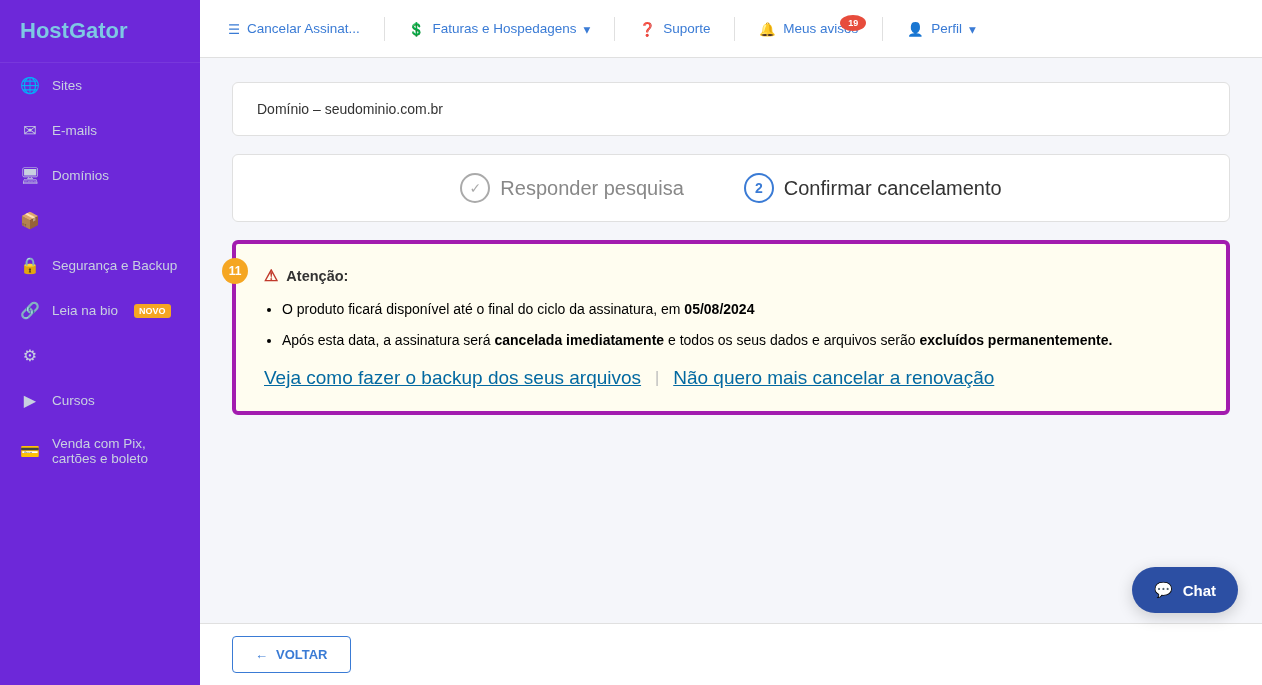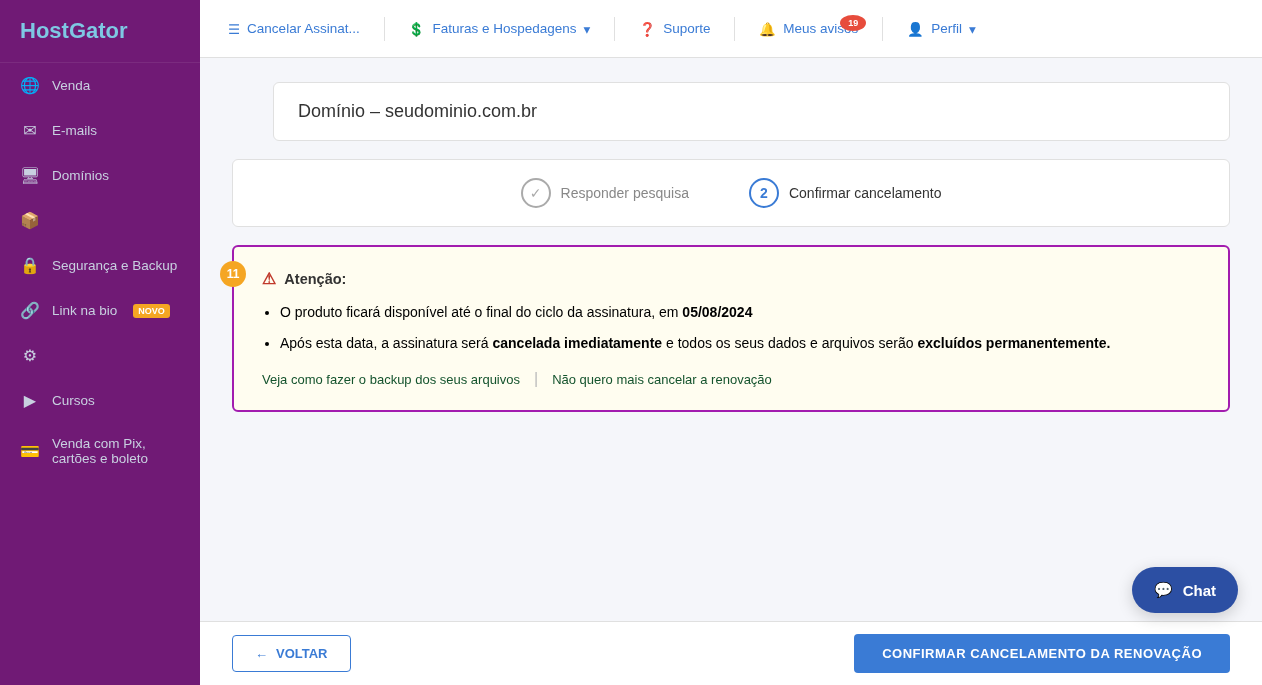--- a/index.html
+++ b/index.html
@@ -1,21 +1,21 @@
 <!DOCTYPE html>
 <html><head>
   <meta charset="utf-8">
   <style>
     * { box-sizing: border-box; margin: 0; padding: 0; }
     body { font-family: 'Segoe UI', Arial, sans-serif; background: #f5f5f5; display: flex; height: 685px; overflow: hidden; }
 
     
     .sidebar {
       width: 200px;
-      background: #701a75;
+      background: #6d28d9;
       color: #fff;
       display: flex;
       flex-direction: column;
       flex-shrink: 0;
       height: 685px;
       overflow-y: auto;
     }
     .sidebar-logo {
       padding: 18px 20px;
       font-size: 22px;
@@ -100,24 +100,23 @@
       padding: 24px 32px 80px 32px;
       background: #f5f6fa;
     }
 
     
     .domain-header {
       background: #fff;
       border: 1px solid #e0e0e0;
       border-radius: 6px;
       padding: 18px 24px;
-      font-size: 18px;
+      font-size: 14px;
       color: #333;
       margin-bottom: 18px;
-      margin-left: 41px;
     }
 
     
     .steps-bar {
       background: #fff;
       border: 1px solid #e0e0e0;
       border-radius: 6px;
       padding: 18px 0;
       display: flex;
       justify-content: center;
@@ -147,35 +146,35 @@
     .step-circle.done {
       border-color: #aaa;
       color: #aaa;
     }
     .step-circle.active {
       border-color: #3a7bd5;
       color: #3a7bd5;
       font-weight: 700;
       background: #fff;
     }
-    .step-label { font-size: 14px; }
+    .step-label { font-size: 20px; }
     .step-label.active { color: #333; font-weight: 500; }
     .step-label.done { color: #888; }
 
     
     .info-text {
       font-size: 14.5px;
       color: #333;
       margin-bottom: 14px;
     }
 
     
     .warning-box {
       background: #fffdf0;
-      border: 2px solid #a21caf;
+      border: 4px solid #a21caf;
       border-radius: 6px;
       padding: 22px 28px;
       margin-bottom: 24px;
       position: relative;
     }
     .warning-title {
       display: flex;
       align-items: center;
       gap: 8px;
       font-weight: 700;
@@ -194,22 +193,23 @@
       margin-bottom: 10px;
       line-height: 1.5;
     }
     .warning-links {
       display: flex;
       align-items: center;
       gap: 14px;
       margin-top: 16px;
     }
     .warning-link {
-      color: #14532d;
-      font-size: 13px;
+      color: #0369a1;
+      text-decoration: underline;
+      font-size: 19px;
       cursor: pointer;
     }
     .warning-link-sep { color: #bbb; font-size: 16px; }
     .step-badge {
       position: absolute;
       left: -14px;
       top: 14px;
       background: #f5a623;
       color: #fff;
       font-size: 12px;
@@ -283,40 +283,40 @@
   </style>
 </head>
 <body>
 
 <div class="sidebar">
   <div class="sidebar-logo">
     <span>HostGator</span>
   </div>
   <div class="sidebar-item">
     <span class="icon">🌐</span>
-    <span>Venda</span>
+    <span>Sites</span>
   </div>
   <div class="sidebar-item">
     <span class="icon">✉</span>
     <span>E-mails</span>
   </div>
   <div class="sidebar-item">
     <span class="icon">🖥</span>
     <span>Domínios</span>
   </div>
   <div class="sidebar-item">
     <span class="icon">📦</span>
   </div>
   <div class="sidebar-item">
     <span class="icon">🔒</span>
     <span>Segurança e Backup</span>
   </div>
   <div class="sidebar-item">
     <span class="icon">🔗</span>
-    <span>Link na bio</span>
+    <span>Leia na bio</span>
     <span class="sidebar-badge">NOVO</span>
   </div>
   <div class="sidebar-item">
     <span class="icon">⚙</span>
   </div>
   <div class="sidebar-item">
     <span class="icon">▶</span>
     <span>Cursos</span>
   </div>
   <div class="sidebar-item">
@@ -395,22 +395,19 @@
         <a class="warning-link">Não quero mais cancelar a renovação</a>
       </div>
     </div>
   </div>
 
   <div class="footer-bar">
     <button class="btn-back">
       <span>←</span>
       <span>VOLTAR</span>
     </button>
-    <button class="btn-confirm">
-      <span>CONFIRMAR CANCELAMENTO DA RENOVAÇÃO</span>
-    </button>
   </div>
 </div>
 
 <button class="chat-btn">
   <span>💬</span>
   <span>Chat</span>
 </button>
 
 </body></html>

